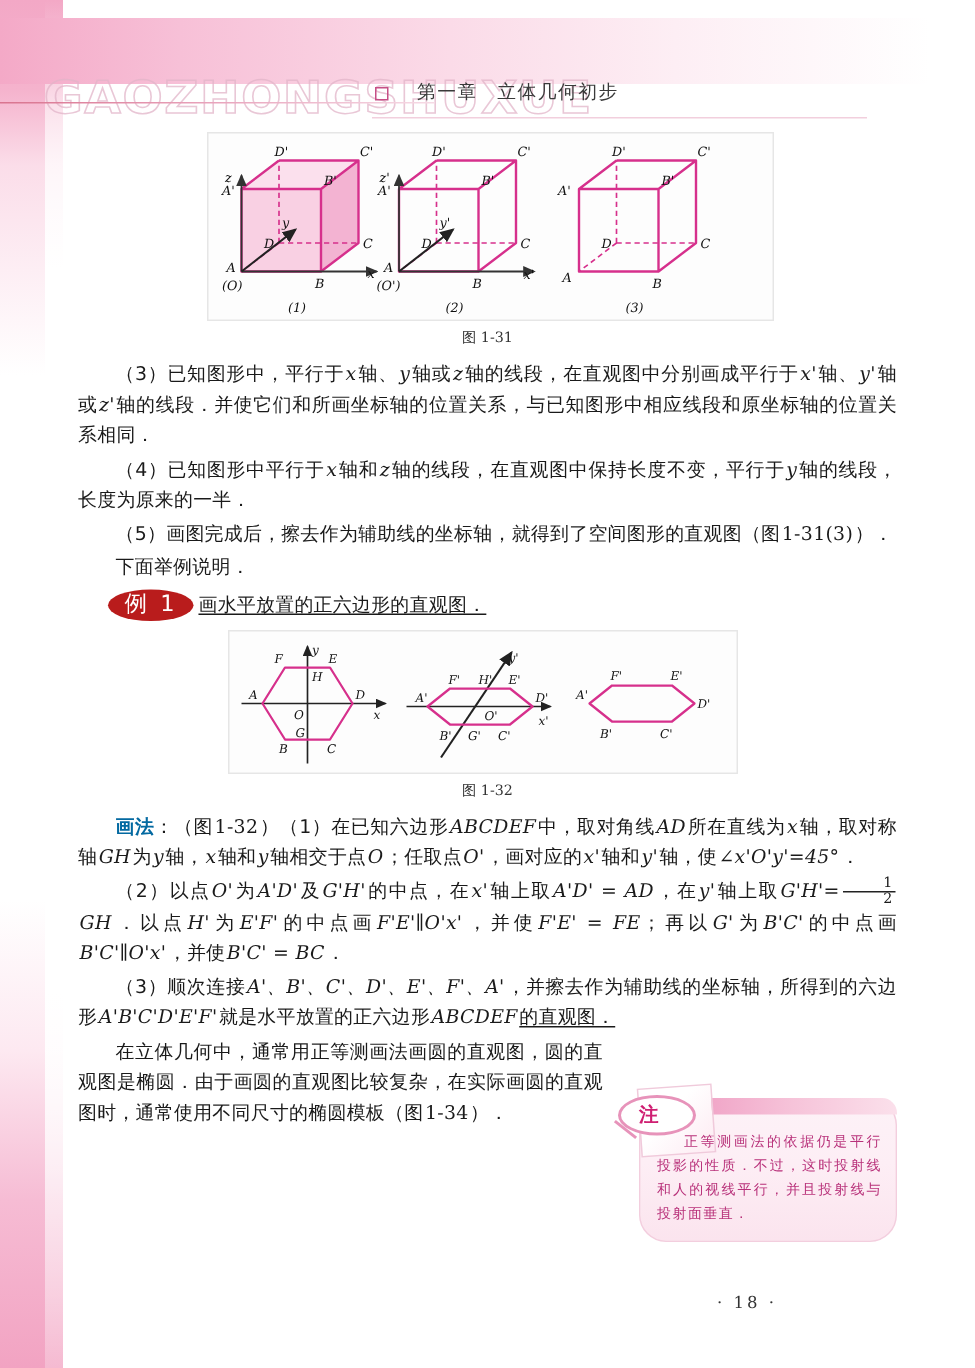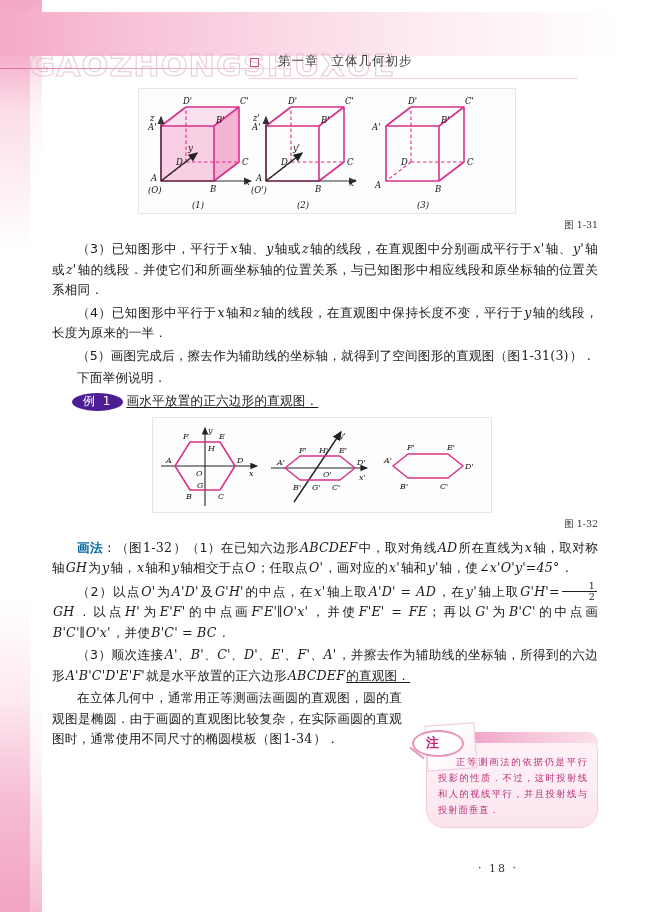--- a/index.html
+++ b/index.html
@@ -85,34 +85,34 @@
   .u{ text-decoration:underline; text-underline-offset:2px; }
 
   
   .figbox{
     border:1px solid #e6e6e6;
     background:#fdfdfd;
     margin:0 auto;
     position:relative;
   }
   .figcap{
-    text-align:right;
+    text-align:center;
     font-size:9.5px;
     color:#333;
     font-family:"DejaVu Serif","Liberation Serif",serif;
     margin:5px 0 7px 0;
   }
 
   
   .example-line{ display:flex; align-items:center; margin:4px 0 6px 0; }
   .ex-badge{
     display:inline-block;
-    background:#4c1d95;
+    background:#b91c1c;
     color:#fff;
-    font-size:12px;
+    font-size:15px;
     padding:2.5px 11px 3px 11px;
     border-radius:50%/50%;
     margin-left:20px;
     letter-spacing:2px;
     white-space:nowrap;
     line-height:1.05;
   }
   .ex-text{ margin-left:3px; font-size:12.6px; letter-spacing:.2px; }
 
   .huafa{ color:#0369a1; font-weight:700;margin-top:15px; }

